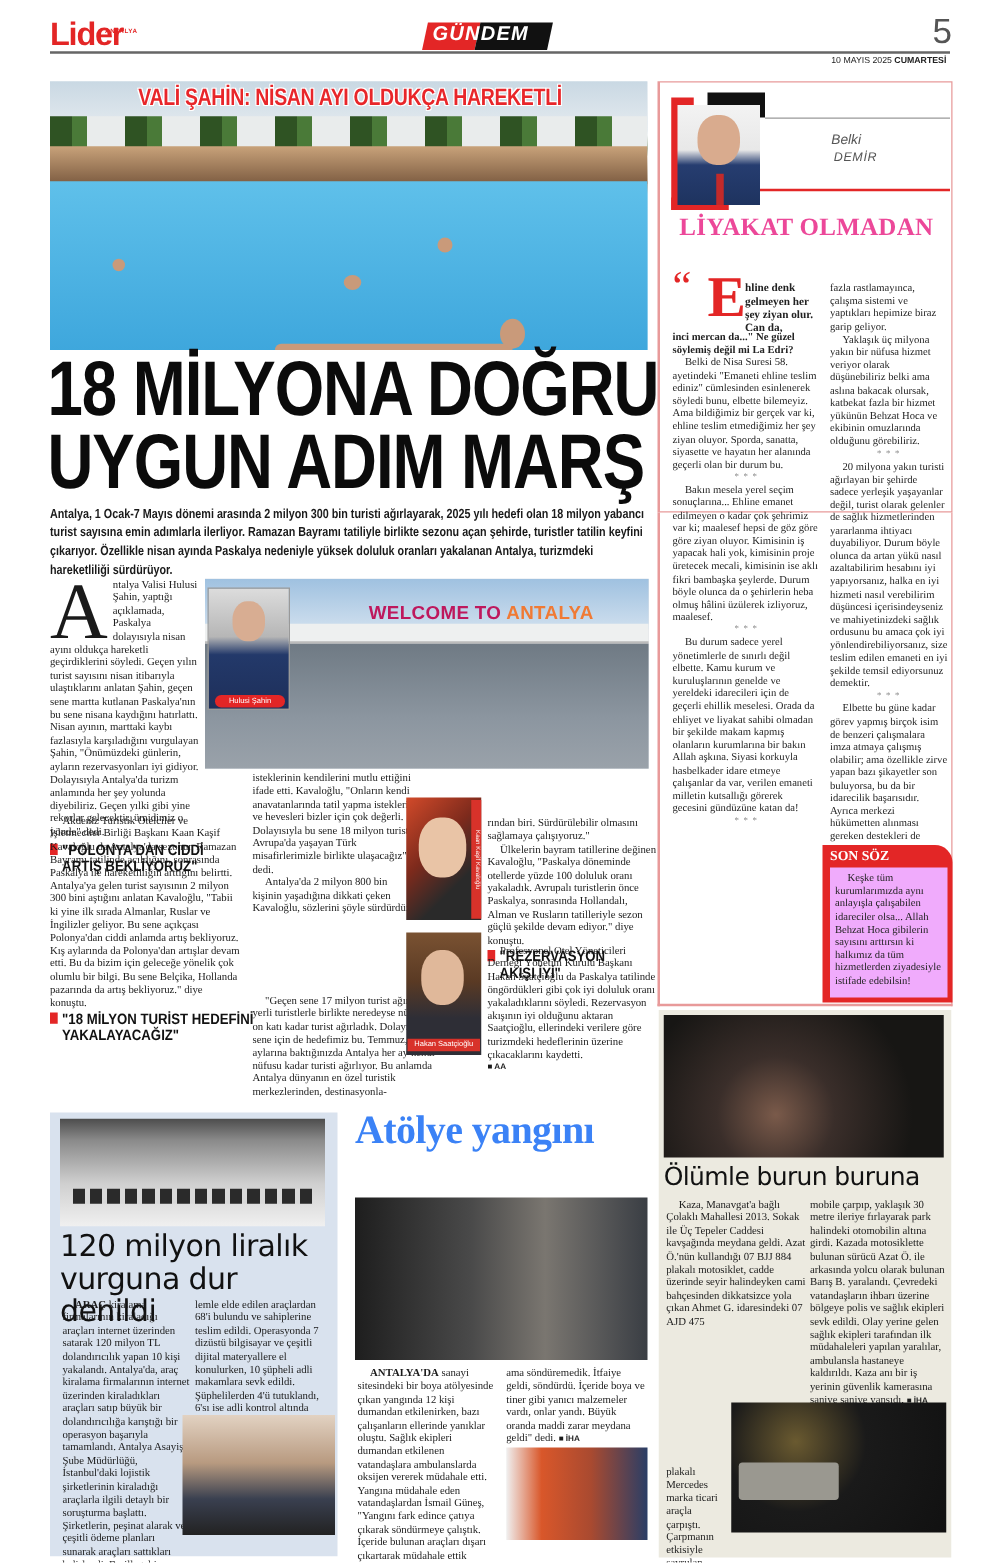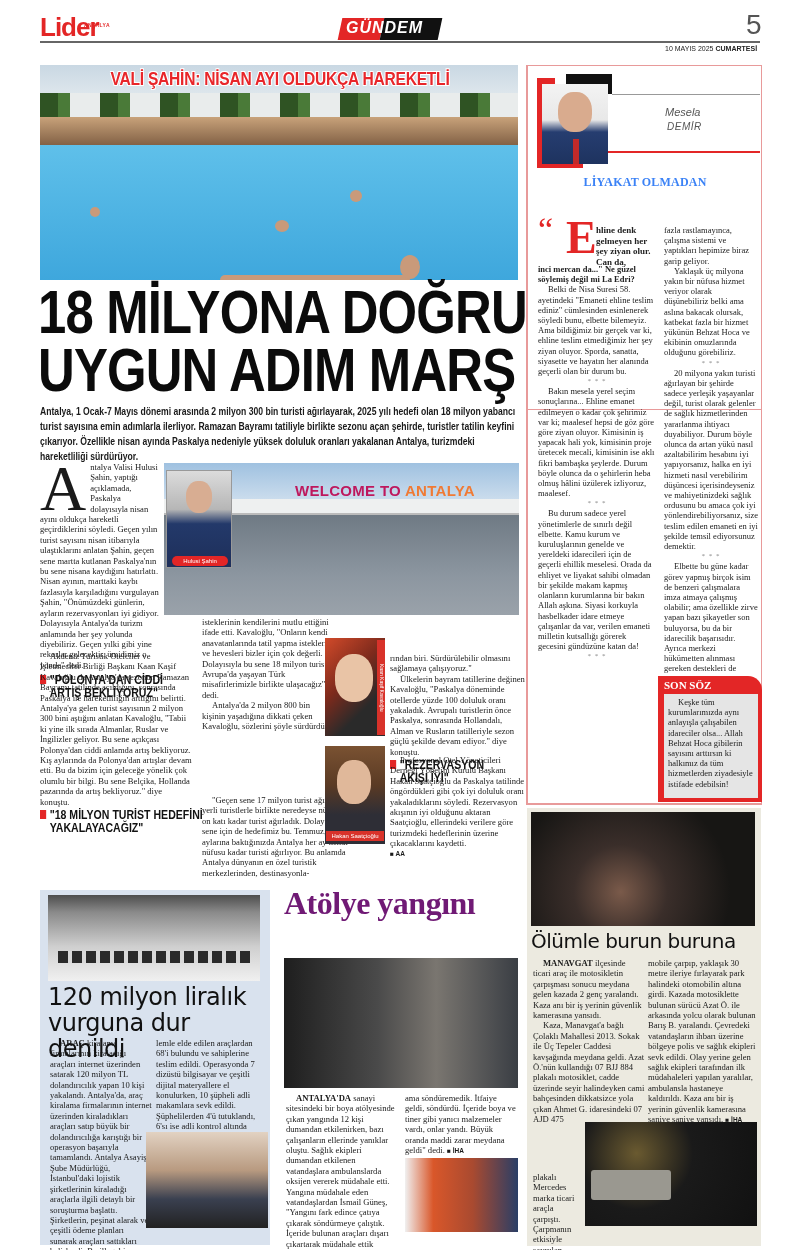--- a/index.html
+++ b/index.html
@@ -59,42 +59,42 @@
 #author-frame-red{left:537px;top:78px;width:18px;height:90px;background:#e32626}
 #author-frame-blk{left:566px;top:74px;width:46px;height:20px;background:#111}
 #author-frame-redb{left:537px;top:158px;width:46px;height:10px;background:#e32626}
 #author-photo{left:542px;top:84px;width:66px;height:80px;background:linear-gradient(#f3f3f3 0%,#e8e8e8 45%,#263d70 60%,#1e335f 100%);overflow:hidden}
 #author-photo .face{position:absolute;left:16px;top:8px;width:34px;height:40px;border-radius:45%;background:#d9ab8e}
 #author-photo .tie{position:absolute;left:31px;top:55px;width:6px;height:25px;background:#c22a2a}
 #author-line-top{left:612px;top:94px;width:148px;height:1px;background:#999}
 #author-line-bot{left:608px;top:151px;width:152px;height:2px;background:#e32626}
 #author-first{left:665px;top:106px;font-family:"Liberation Sans",sans-serif;font-style:italic;font-size:11px;color:#555}
 #author-last{left:667px;top:121px;font-family:"Liberation Sans",sans-serif;font-style:italic;font-size:10px;color:#555;letter-spacing:0.5px}
-#col-title{left:530px;top:173px;width:230px;text-align:center;font-family:"Liberation Serif",serif;font-weight:bold;font-size:12px;line-height:18px;color:#3b82f6;letter-spacing:0.2px}
+#col-title{left:530px;top:173px;width:230px;text-align:center;font-family:"Liberation Serif",serif;font-weight:bold;font-size:20px;line-height:18px;color:#ec4899;letter-spacing:0.2px}
 #quote{left:538px;top:215px;font-family:"Liberation Serif",serif;font-size:34px;color:#e32626;line-height:30px}
 #big-e{left:566px;top:218px;font-family:"Liberation Serif",serif;font-weight:bold;font-size:46px;color:#e32626;line-height:40px}
 .ctxt{font-family:"Liberation Serif",serif;font-size:8.5px;line-height:10.2px;color:#222}
 .ctxt p{text-indent:10px}
 .stars{text-align:center;color:#888;font-size:7px;line-height:10px;letter-spacing:1px}
 #ccol1a{left:596px;top:225px;width:62px}
 #ccol1{left:538px;top:264px;width:118px}
 #ccol2{left:664px;top:225px;width:94px}
 #sonsoz{left:658px;top:676px;width:104px;height:126px;border-top-right-radius:14px;background:#e32626}
 #sonsoz-title{left:664px;top:679px;font-family:"Liberation Serif",serif;font-weight:bold;font-size:11px;color:#fff}
-#sonsoz-body{left:664px;top:694px;width:94px;height:104px;background:#e5e5e5;padding:3px 4px}
+#sonsoz-body{left:664px;top:694px;width:94px;height:104px;background:#f0abfc;padding:3px 4px}
 
 #story-fraud{left:40px;top:890px;width:230px;height:355px;background:#d9e2ee}
 #server-photo{left:48px;top:895px;width:212px;height:86px;background:linear-gradient(#4d4d4d 0%,#8a8a8a 20%,#cfcfcf 60%,#f0f0f0 100%)}
 #server-photo .tray{position:absolute;left:10px;top:56px;width:192px;height:12px;background:repeating-linear-gradient(90deg,#2a2a2a 0 10px,#d8d8d8 10px 14px)}
 #fraud-head{left:48px;top:984px;font-family:"DejaVu Sans",sans-serif;font-size:24px;line-height:26px;color:#111;letter-spacing:-0.5px}
 #fraud-c1{left:50px;top:1038px;width:102px}
 #fraud-c2{left:156px;top:1038px;width:106px}
 #police-photo{left:146px;top:1132px;width:122px;height:96px;background:linear-gradient(#e2d2c2,#b89a80 40%,#3a4050 70%,#222 100%)}
 
-#fire-head{left:284px;top:887px;font-family:"Liberation Serif",serif;font-weight:bold;font-size:32px;line-height:32px;color:#701a75;letter-spacing:-0.5px}
+#fire-head{left:284px;top:887px;font-family:"Liberation Serif",serif;font-weight:bold;font-size:32px;line-height:32px;color:#3b82f6;letter-spacing:-0.5px}
 #fire-photo{left:284px;top:958px;width:234px;height:130px;background:linear-gradient(90deg,#1e1e1e 0%,#4a4a4a 40%,#7a7670 65%,#3a3e44 100%)}
 #fire-c1{left:286px;top:1093px;width:110px}
 #fire-c2{left:405px;top:1093px;width:113px}
 #ambulance-photo{left:405px;top:1158px;width:113px;height:74px;background:linear-gradient(90deg,#f0f0f0 0%,#d9572a 25%,#a94a30 60%,#2a3e66 100%)}
 
 #story-crash{left:527px;top:808px;width:234px;height:438px;background:#eceae0}
 #crash-photo1{left:531px;top:812px;width:224px;height:114px;background:radial-gradient(circle at 40% 70%,#7a5a4a 0%,#3a2e2a 30%,#171614 70%)}
 #crash-head{left:531px;top:930px;font-family:"DejaVu Sans",sans-serif;font-size:20px;line-height:22px;color:#111;letter-spacing:-0.5px}
 #crash-c1{left:533px;top:958px;width:112px}
 #crash-c2{left:648px;top:958px;width:110px}
@@ -183,21 +183,21 @@
 <div id="col-box2" class="abs"></div>
 <div id="author-frame-blk" class="abs"></div>
 <div id="author-frame-red" class="abs"></div>
 <div id="author-frame-redb" class="abs"></div>
 <div id="author-photo" class="abs">
     <div class="face"></div>
     <div class="tie"></div>
   </div>
 <div id="author-line-top" class="abs"></div>
 <div id="author-line-bot" class="abs"></div>
-<div id="author-first" class="abs">Mesela</div>
+<div id="author-first" class="abs">Belki</div>
 <div id="author-last" class="abs">DEMİR</div>
 <div id="col-title" class="abs">
     <div>LİYAKAT OLMADAN</div>
   </div>
 <div id="quote" class="abs">“</div>
 <div id="big-e" class="abs">E</div>
 <div id="ccol1a" class="abs ctxt" style="font-weight:bold;font-size:9px;line-height:10.5px">hline denk gelmeyen her şey ziyan olur. Can da,</div>
 <div id="ccol1" class="abs ctxt">
   <p style="text-indent:0"><b>inci mercan da..." Ne güzel söylemiş değil mi La Edri?</b></p>
   <p>Belki de Nisa Suresi 58. ayetindeki "Emaneti ehline teslim ediniz" cümlesinden esinlenerek söyledi bunu, elbette bilemeyiz. Ama bildiğimiz bir gerçek var ki, ehline teslim etmediğimiz her şey ziyan oluyor. Sporda, sanatta, siyasette ve hayatın her alanında geçerli olan bir durum bu.</p>
@@ -239,20 +239,19 @@
 <div id="fire-c1" class="abs txt">
     <p><b>ANTALYA'DA</b><span> sanayi sitesindeki bir boya atölyesinde çıkan yangında 12 kişi dumandan etkilenirken, bazı çalışanların ellerinde yanıklar oluştu. Sağlık ekipleri dumandan etkilenen vatandaşlara ambulanslarda oksijen vererek müdahale etti. Yangına müdahale eden vatandaşlardan İsmail Güneş, "Yangını fark edince çatıya çıkarak söndürmeye çalıştık. İçeride bulunan araçları dışarı çıkartarak müdahale ettik</span></p>
   </div>
 <div id="fire-c2" class="abs txt"><span>ama söndüremedik. İtfaiye geldi, söndürdü. İçeride boya ve tiner gibi yanıcı malzemeler vardı, onlar yandı. Büyük oranda maddi zarar meydana geldi" dedi.</span> <b style="font-family:'Liberation Sans',sans-serif;font-size:6.5px">■ İHA</b></div>
 <div id="ambulance-photo" class="abs"></div>
 
 <div id="story-crash" class="abs"></div>
 <div id="crash-photo1" class="abs"></div>
 <div id="crash-head" class="abs">Ölümle burun buruna</div>
 <div id="crash-c1" class="abs txt">
-  <p><b>MANAVGAT</b><span> ilçesinde ticari araç ile motosikletin çarpışması sonucu meydana gelen kazada 2 genç yaralandı. Kaza anı bir iş yerinin güvenlik kamerasına yansıdı.</span></p>
   <p>Kaza, Manavgat'a bağlı Çolaklı Mahallesi 2013. Sokak ile Üç Tepeler Caddesi kavşağında meydana geldi. Azat Ö.'nün kullandığı 07 BJJ 884 plakalı motosiklet, cadde üzerinde seyir halindeyken cami bahçesinden dikkatsizce yola çıkan Ahmet G. idaresindeki 07 AJD 475</p>
 </div>
 <div id="crash-c1b" class="abs txt">plakalı Mercedes marka ticari araçla çarpıştı. Çarpmanın etkisiyle savrulan motosiklet, park halindeki Toyota marka oto-</div>
 <div id="crash-c2" class="abs txt"><span>mobile çarpıp, yaklaşık 30 metre ileriye fırlayarak park halindeki otomobilin altına girdi. Kazada motosiklette bulunan sürücü Azat Ö. ile arkasında yolcu olarak bulunan Barış B. yaralandı. Çevredeki vatandaşların ihbarı üzerine bölgeye polis ve sağlık ekipleri sevk edildi. Olay yerine gelen sağlık ekipleri tarafından ilk müdahaleleri yapılan yaralılar, ambulansla hastaneye kaldırıldı. Kaza anı bir iş yerinin güvenlik kamerasına saniye saniye yansıdı.</span> <b style="font-family:'Liberation Sans',sans-serif;font-size:6.5px">■ İHA</b></div>
 <div id="crash-photo2" class="abs">
     <div class="car"></div>
   </div>
 
 </body></html>

